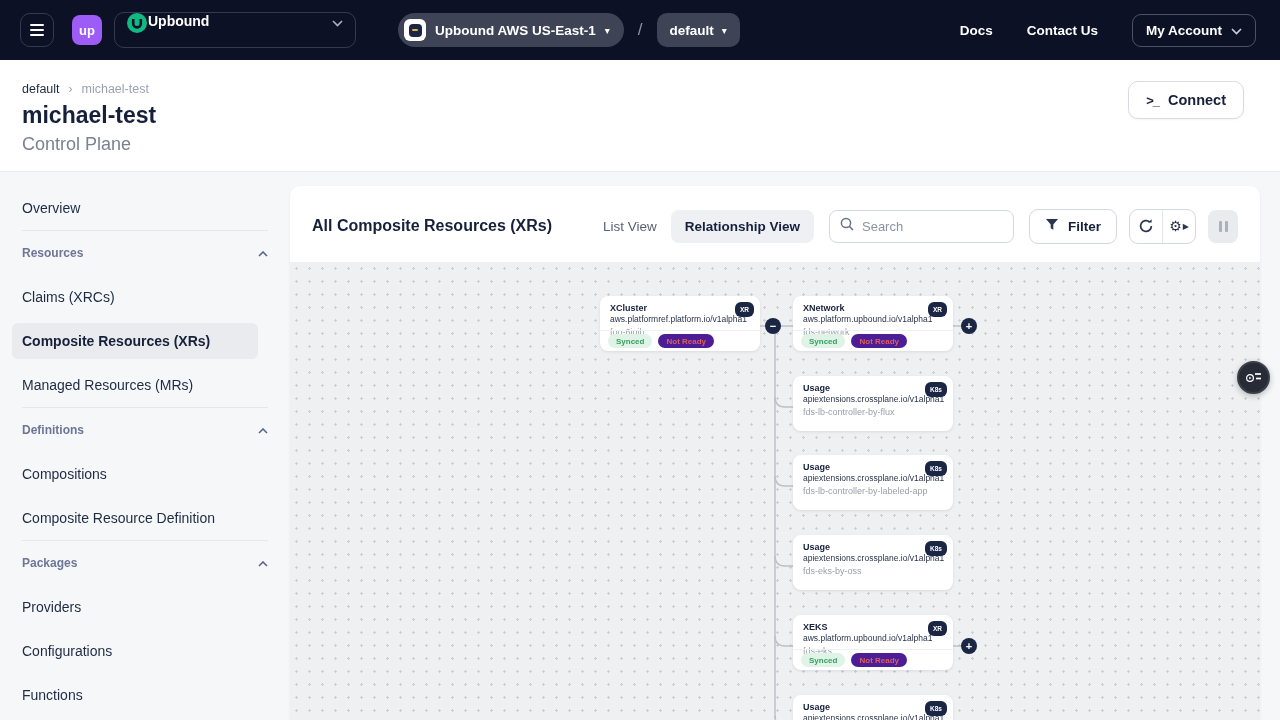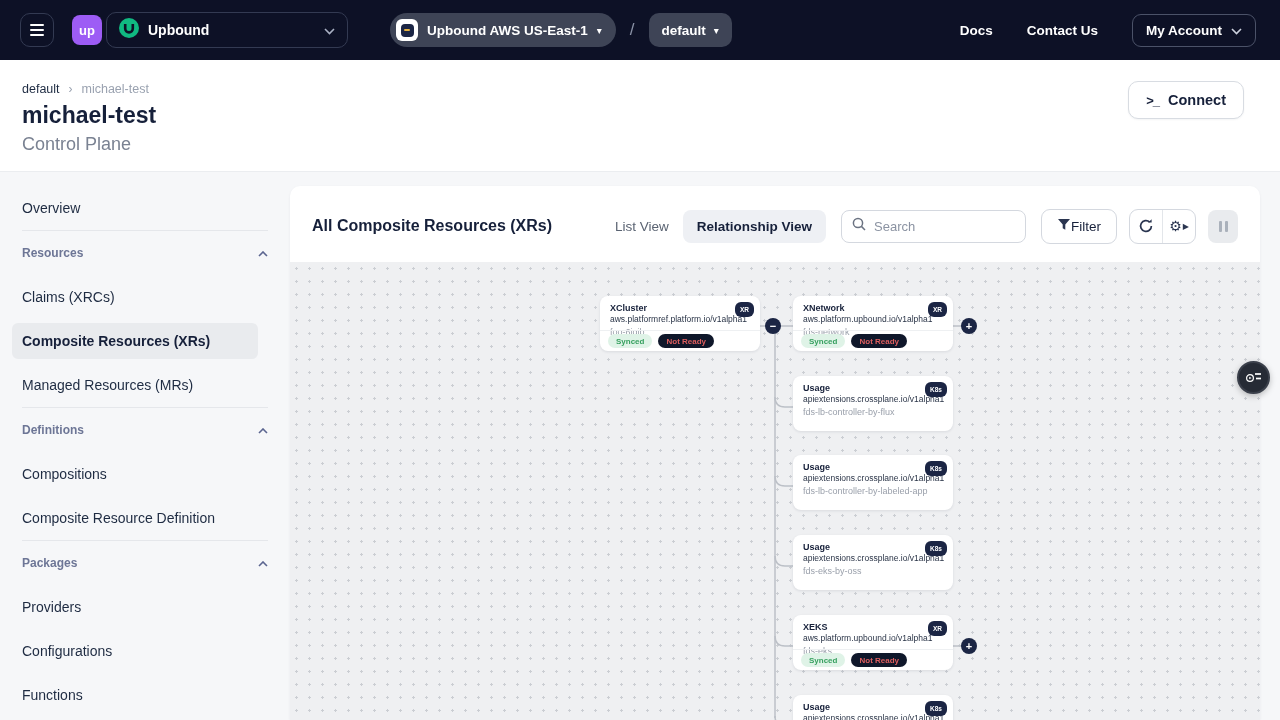--- a/index.html
+++ b/index.html
@@ -7,22 +7,22 @@
   body { font-family:"Liberation Sans", sans-serif; background:#f6f7f9; position:relative; }
 
   
   .navbar { position:absolute; left:0; top:0; width:1280px; height:60px; background:#0d1126;
             display:flex; align-items:center; padding:0 24px 0 20px; gap:0; }
   .hamburger { width:34px; height:34px; border:1px solid #333a52; border-radius:10px;
                display:flex; flex-direction:column; justify-content:center; align-items:center; gap:3px; cursor:pointer; }
   .hamburger span { display:block; width:14px; height:2px; background:#fff; border-radius:2px; }
   .nav-logo { width:30px; height:30px; background:#9d5cf5; border-radius:8px; margin-left:18px;
               color:#fff; font-weight:700; font-size:13px; display:flex; align-items:center; justify-content:center; cursor:pointer; }
-  .org-select { margin-left:4px; width:242px; height:36px; border:1px solid #333a52; border-radius:10px;
-                display:flex; align-items:center; padding:0 12px; gap:9px; cursor:pointer; }
+  .org-select { margin-left:12px; width:242px; height:36px; border:1px solid #333a52; border-radius:10px;
+                display:flex; padding:0 12px; gap:1px; cursor:pointer; }
   .org-select .label { color:#fff; font-size:14px; font-weight:700; flex:1; }
   .cp-pill { margin-left:42px; height:34px; background:#3e4456; border-radius:17px;
              display:flex; align-items:center; gap:9px; padding:0 14px 0 6px; cursor:pointer; }
   .cp-icon { width:22px; height:22px; background:#fff; border-radius:6px; display:flex; align-items:center; justify-content:center; }
   .cp-icon .inner { width:13px; height:13px; background:#1b2544; border-radius:4px; display:flex; align-items:center; justify-content:center; }
   .cp-icon .bar { width:6px; height:2.5px; background:#e8b340; border-radius:1px; }
   .cp-pill .label, .grp-pill .label { color:#fff; font-size:13.5px; font-weight:700; }
   .caret { color:#fff; font-size:10px; }
   .nav-slash { color:#8a92a6; font-size:17px; margin:0 14px; }
   .grp-pill { height:34px; background:#3e4456; border-radius:10px; display:flex; align-items:center; gap:8px; padding:0 13px; cursor:pointer; }
@@ -60,21 +60,21 @@
   .toolbar { position:absolute; left:0; top:20px; width:100%; height:40px; display:flex; align-items:center; padding:0 22px; }
   .main-title { font-size:16px; font-weight:700; color:#16203a; }
   .view-toggle { margin-left:auto; display:flex; align-items:center; }
   .view-list { font-size:13.5px; color:#5a6372; padding:9px 14px; cursor:pointer; }
   .view-rel { font-size:13.5px; font-weight:700; color:#16203a; background:#eef0f4; border-radius:8px; padding:9px 14px; cursor:pointer; }
   .searchbox { margin-left:15px; width:185px; height:33px; border:1px solid #d4d8df; border-radius:8px;
                display:flex; align-items:center; gap:8px; padding:0 10px; background:#fff; }
   .searchbox input { border:none; outline:none; width:130px; font-size:13px; color:#33404f; font-family:"Liberation Sans",sans-serif; background:transparent; }
   .searchbox input::placeholder { color:#8b93a2; }
   .filter-btn { margin-left:15px; height:35px; border:1px solid #d4d8df; border-radius:9px; display:flex; align-items:center;
-                padding:0 15px; font-size:13.5px; font-weight:400; color:#16203a; background:#fff; cursor:pointer; }
+                gap:9px; padding:0 15px; font-size:13.5px; font-weight:700; color:#16203a; background:#fff; cursor:pointer; }
   .icon-group { margin-left:12px; height:35px; border:1px solid #d4d8df; border-radius:9px; display:flex; align-items:center; overflow:hidden; background:#fff; }
   .icon-btn { width:32px; height:100%; display:flex; align-items:center; justify-content:center; cursor:pointer; }
   .icon-group .sep { width:1px; height:100%; background:#e3e6ea; }
   .pause-btn { margin-left:12px; width:30px; height:33px; background:#e9ebee; border-radius:8px;
                display:flex; align-items:center; justify-content:center; gap:3px; cursor:pointer; }
   .pause-btn i { display:block; width:3px; height:11px; background:#aab1bb; border-radius:1px; }
 
   
   .graph { position:absolute; left:0; top:76px; right:0; bottom:0; overflow:hidden;
            background-color:#eff0f2;
@@ -85,21 +85,21 @@
           box-shadow:0 1px 3px rgba(20,30,60,.10); cursor:pointer; }
   .node .node-title { font-size:9px; font-weight:700; color:#16203a; padding:7px 10px 0; }
   .node .node-api { font-size:8.5px; color:#2a3447; padding:1px 10px 0; white-space:nowrap; }
   .node .node-name { font-size:9px; color:#9aa0ab; padding:3px 10px 0; white-space:nowrap; }
   .node .kind-badge { position:absolute; top:6px; right:6px; background:#1b2544; color:#fff;
                       font-size:6.5px; font-weight:700; border-radius:6px; padding:4px 5px; }
   .node .status-row { position:absolute; left:0; right:0; bottom:0; height:21px; border-top:1px solid #eef0f2;
                       display:flex; align-items:center; gap:6px; padding:0 8px; }
   .pill { font-size:8px; font-weight:700; border-radius:8px; padding:2.5px 8px; }
   .pill.synced { background:#dff3e7; color:#36a05f; }
-  .pill.notready { background:#0f172a; color:#dd5e5e; }
+  .pill.notready { background:#4c1d95; color:#dd5e5e; }
   .edge-dot { position:absolute; width:16px; height:16px; background:#1b2544; border-radius:50%;
               color:#fff; font-size:11px; font-weight:700; display:flex; align-items:center; justify-content:center;
               line-height:1; cursor:pointer; }
   .legend-fab { position:absolute; left:1237px; top:361px; width:33px; height:33px; border-radius:50%;
                 background:#262b35; border:2px solid #3a3f4a; display:flex; align-items:center; justify-content:center;
                 cursor:pointer; z-index:5; box-shadow:0 2px 6px rgba(0,0,0,.25); }
 </style>
 </head>
 <body>
 

